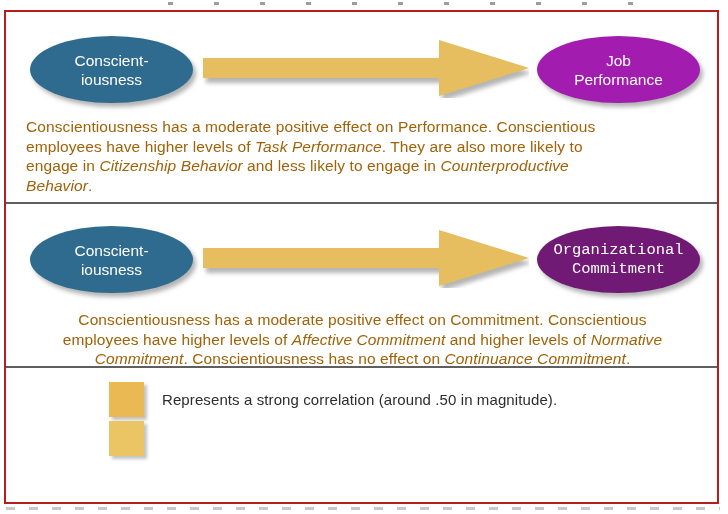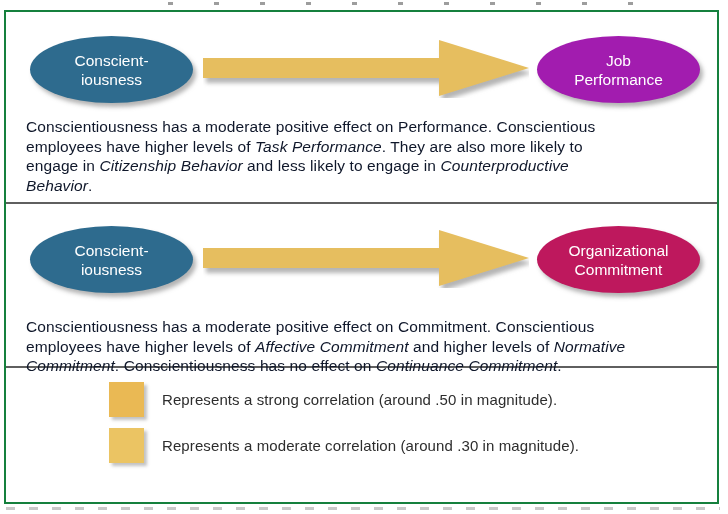--- a/index.html
+++ b/index.html
@@ -12,21 +12,21 @@
   .artifact.top{
     left:168px;top:2px;width:478px;height:3px;opacity:.55;
     background:repeating-linear-gradient(90deg,#4d4d4d 0 5px,transparent 5px 46px);
   }
   .artifact.bottom{
     left:6px;top:507px;width:714px;height:3px;opacity:.38;
     background:repeating-linear-gradient(90deg,#6f6f6f 0 9px,transparent 9px 23px);
   }
   .figure{
     position:absolute;left:4px;top:10px;width:715px;height:494px;
-    border:2px solid #15803d;box-sizing:border-box;background:#fff;
+    border:2px solid #b91c1c;box-sizing:border-box;background:#fff;
   }
   .panel{position:relative;box-sizing:border-box;}
   .panel.performance{height:192px;border-bottom:2px solid #5f5f5f;}
   .panel.commitment{height:164px;border-bottom:2px solid #5f5f5f;}
   .panel.legend{height:134px;}
   .diagram{position:relative;}
   .panel.performance .diagram{height:100px;}
   .panel.commitment .diagram{height:96px;}
   .node{
     position:absolute;width:163px;height:67px;border-radius:50%;
@@ -36,26 +36,26 @@
   }
   .node.left{left:24px;top:24px;}
   .node.right{right:17px;top:24px;}
   .panel.commitment .node{top:22px;}
   .arrow-svg{position:absolute;left:197px;width:326px;height:60px;}
   .panel.performance .arrow-svg{top:26px;}
   .panel.commitment .arrow-svg{top:24px;}
   .arrow-svg polygon{fill:#e6be5f;}
   .arrow-shadow{filter:drop-shadow(3px 5px 2px rgba(120,120,120,.55));}
   .para{
-    margin:5px 18px 0 20px;font-size:15.5px;line-height:19.6px;color:#0f172a;
+    margin:5px 18px 0 20px;font-size:15.5px;line-height:19.6px;color:#a16207;
     letter-spacing:0.1px;
   }
-  .panel.commitment .para{margin-top:17px;}
+  .panel.commitment .para{margin-top:10px;text-align:center;}
   .legend-rows{
-    display:flex;flex-direction:column;gap:11px;padding:14px 0 0 103px;
+    display:flex;flex-direction:column;gap:4px;padding:14px 0 0 103px;
   }
   .legend-row{display:flex;align-items:center;height:35px;}
   .swatch{
     width:35px;height:35px;flex:0 0 35px;
     box-shadow:3px 3px 3px rgba(120,120,120,.45);
   }
   .legend-label{margin-left:18px;font-size:15px;color:#2d2d2d;letter-spacing:0.1px;}
 </style>
 </head>
 <body>
@@ -79,35 +79,34 @@
       <p class="para"><span>Conscientiousness has a moderate positive effect on Performance. Conscientious</span><br><span>employees have higher levels of </span><span style="font-style: italic;">Task Performance</span><span>. They are also more likely to</span><br><span>engage in </span><span style="font-style: italic;">Citizenship Behavior</span><span> and less likely to engage in </span><span style="font-style: italic;">Counterproductive</span><br><span style="font-style: italic;">Behavior</span><span>.</span></p>
     </div>
 
     <div class="panel commitment">
       <div class="diagram">
         <div class="node left" style="background: rgb(46, 107, 142);">Conscient-
 iousness</div>
         <svg class="arrow-svg" viewBox="0 0 326 60">
           <polygon class="arrow-shadow" points="0,20 236,20 236,2 326,30 236,58 236,40 0,40" fill="#e6be5f"></polygon>
         </svg>
-        <div class="node right" style="background: #be185d;">Organizational
+        <div class="node right" style="background: #701a75; font-family: Liberation Mono, monospace;">Organizational
 Commitment</div>
       </div>
       <p class="para"><span>Conscientiousness has a moderate positive effect on Commitment. Conscientious</span><br><span>employees have higher levels of </span><span style="font-style: italic;">Affective Commitment</span><span> and higher levels of </span><span style="font-style: italic;">Normative</span><br><span style="font-style: italic;">Commitment</span><span>. Conscientiousness has no effect on </span><span style="font-style: italic;">Continuance Commitment</span><span>.</span></p>
     </div>
 
     <div class="panel legend">
       <div class="legend-rows">
         <div class="legend-row">
           <div class="swatch" style="background: rgb(234, 185, 84);"></div>
           <div class="legend-label">Represents a strong correlation (around .50 in magnitude).</div>
         </div>
         <div class="legend-row">
           <div class="swatch" style="background: rgb(235, 196, 99);"></div>
-          <div class="legend-label">Represents a moderate correlation (around .30 in magnitude).</div>
         </div>
       </div>
     </div>
 
   </div>
 
   <div class="artifact bottom"></div>
 
 </div>
 

